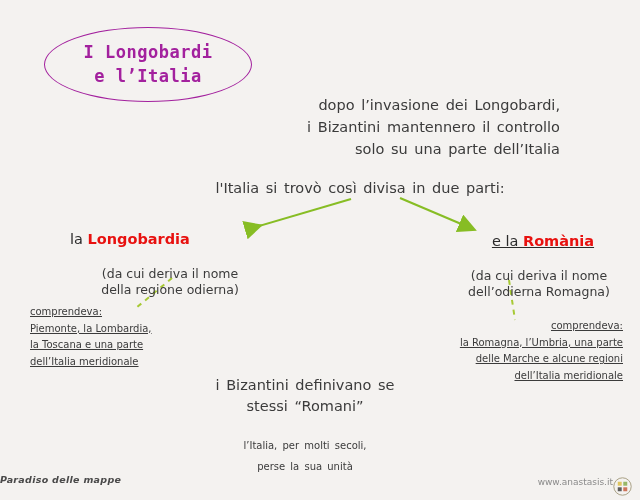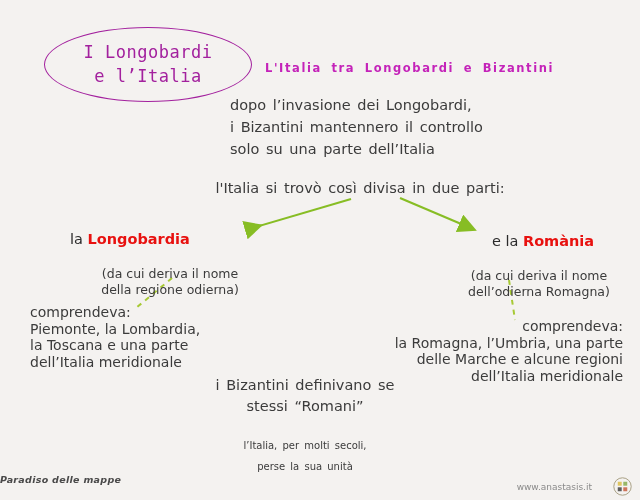--- a/index.html
+++ b/index.html
@@ -32,21 +32,21 @@
     box-sizing: border-box;
   }
   #title-text {
     position: absolute;
     left: 44px;
     top: 40px;
     width: 208px;
     text-align: center;
     font-family: "DejaVu Sans Mono", "Liberation Mono", monospace;
     font-size: 17px;
-    font-weight: normal;
+    font-weight: bold;
     line-height: 24px;
     color: #a3219e;
     letter-spacing: 0.5px;
     white-space: pre-line;
   }
 
   
   #subtitle {
     position: absolute;
     left: 265px;
@@ -64,21 +64,21 @@
   .para {
     position: absolute;
     color: #3b3b3b;
     font-family: "DejaVu Sans", sans-serif;
     white-space: pre-line;
   }
   #intro-para {
     left: 230px;
     top: 94px;
     width: 330px;
-    text-align: left;
+    text-align: right;
     font-size: 14.5px;
     line-height: 22px;
     word-spacing: 2px;
   }
   #split-line {
     left: 150px;
     top: 178px;
     width: 420px;
     text-align: center;
     font-size: 14.5px;
@@ -92,42 +92,43 @@
     font-family: "DejaVu Sans", sans-serif;
     font-size: 14.5px;
     color: #2b2b2b;
     white-space: nowrap;
   }
   .branch-head .hl {
     color: #e8110f;
     font-weight: bold;
   }
   #left-branch-head  { left: 70px;  top: 231px; width: 200px; text-align: left; }
-  #right-branch-head { left: 448px; top: 233px; width: 190px; text-align: center; }
+  #right-branch-head { left: 448px; top: 233px; width: 190px; text-align: center; text-decoration: underline; }
 
   .branch-sub {
     position: absolute;
     font-family: "DejaVu Sans", sans-serif;
     font-size: 12.5px;
     line-height: 16px;
     color: #3b3b3b;
     white-space: pre-line;
     margin-top: 14px;
   }
   #left-branch-sub  { left: 70px;  top: 252px; width: 200px; text-align: center; }
   #right-branch-sub { left: 440px; top: 254px; width: 198px; text-align: center; }
 
   
   .detail {
     position: absolute;
     font-family: "DejaVu Sans", sans-serif;
-    font-size: 14px;
+    font-size: 10px;
     line-height: 16.5px;
     color: #3b3b3b;
     white-space: pre-line;
+    text-decoration: underline;
   }
   #left-detail  { left: 30px;  top: 304px; width: 220px; text-align: left;  }
   #right-detail { left: 370px; top: 318px; width: 253px; text-align: right; }
 
   
   #note-romani {
     left: 180px;
     top: 375px;
     width: 250px;
     text-align: center;
@@ -165,22 +166,21 @@
     font-style: italic;
     font-weight: bold;
     color: #4a4a4a;
     letter-spacing: 0.3px;
   }
   #watermark {
     position: absolute;
     right: 8px;
     bottom: 4px;
     display: flex;
-    align-items: center;
-    gap: 21px;
+    gap: 0;
     margin-left: 8px;
   }
   #watermark-text {
     font-family: "DejaVu Sans", sans-serif;
     font-size: 9px;
     color: #8a8a8a;
   }
   #watermark-logo {
     width: 19px;
     height: 19px;
@@ -189,21 +189,20 @@
 </style>
 </head>
 <body>
 
 <div id="slide">
 
   <div id="title-ellipse"></div>
   <div id="title-text">I  Longobardi
 e  l’Italia</div>
 
-  <div id="subtitle">L'Italia tra Longobardi e Bizantini</div>
 
   <div class="para" id="intro-para">dopo  l’invasione  dei  Longobardi,
 i  Bizantini  mantennero  il  controllo
 solo  su  una  parte  dell’Italia</div>
 
   <div class="para" id="split-line">l'Italia  si  trovò  così  divisa  in  due  parti:</div>
 
   <svg id="connectors" viewBox="0 0 640 500" xmlns="http://www.w3.org/2000/svg">
     <defs>
       <marker id="ah-left" markerWidth="9" markerHeight="9" refX="7" refY="4.5" orient="auto">

